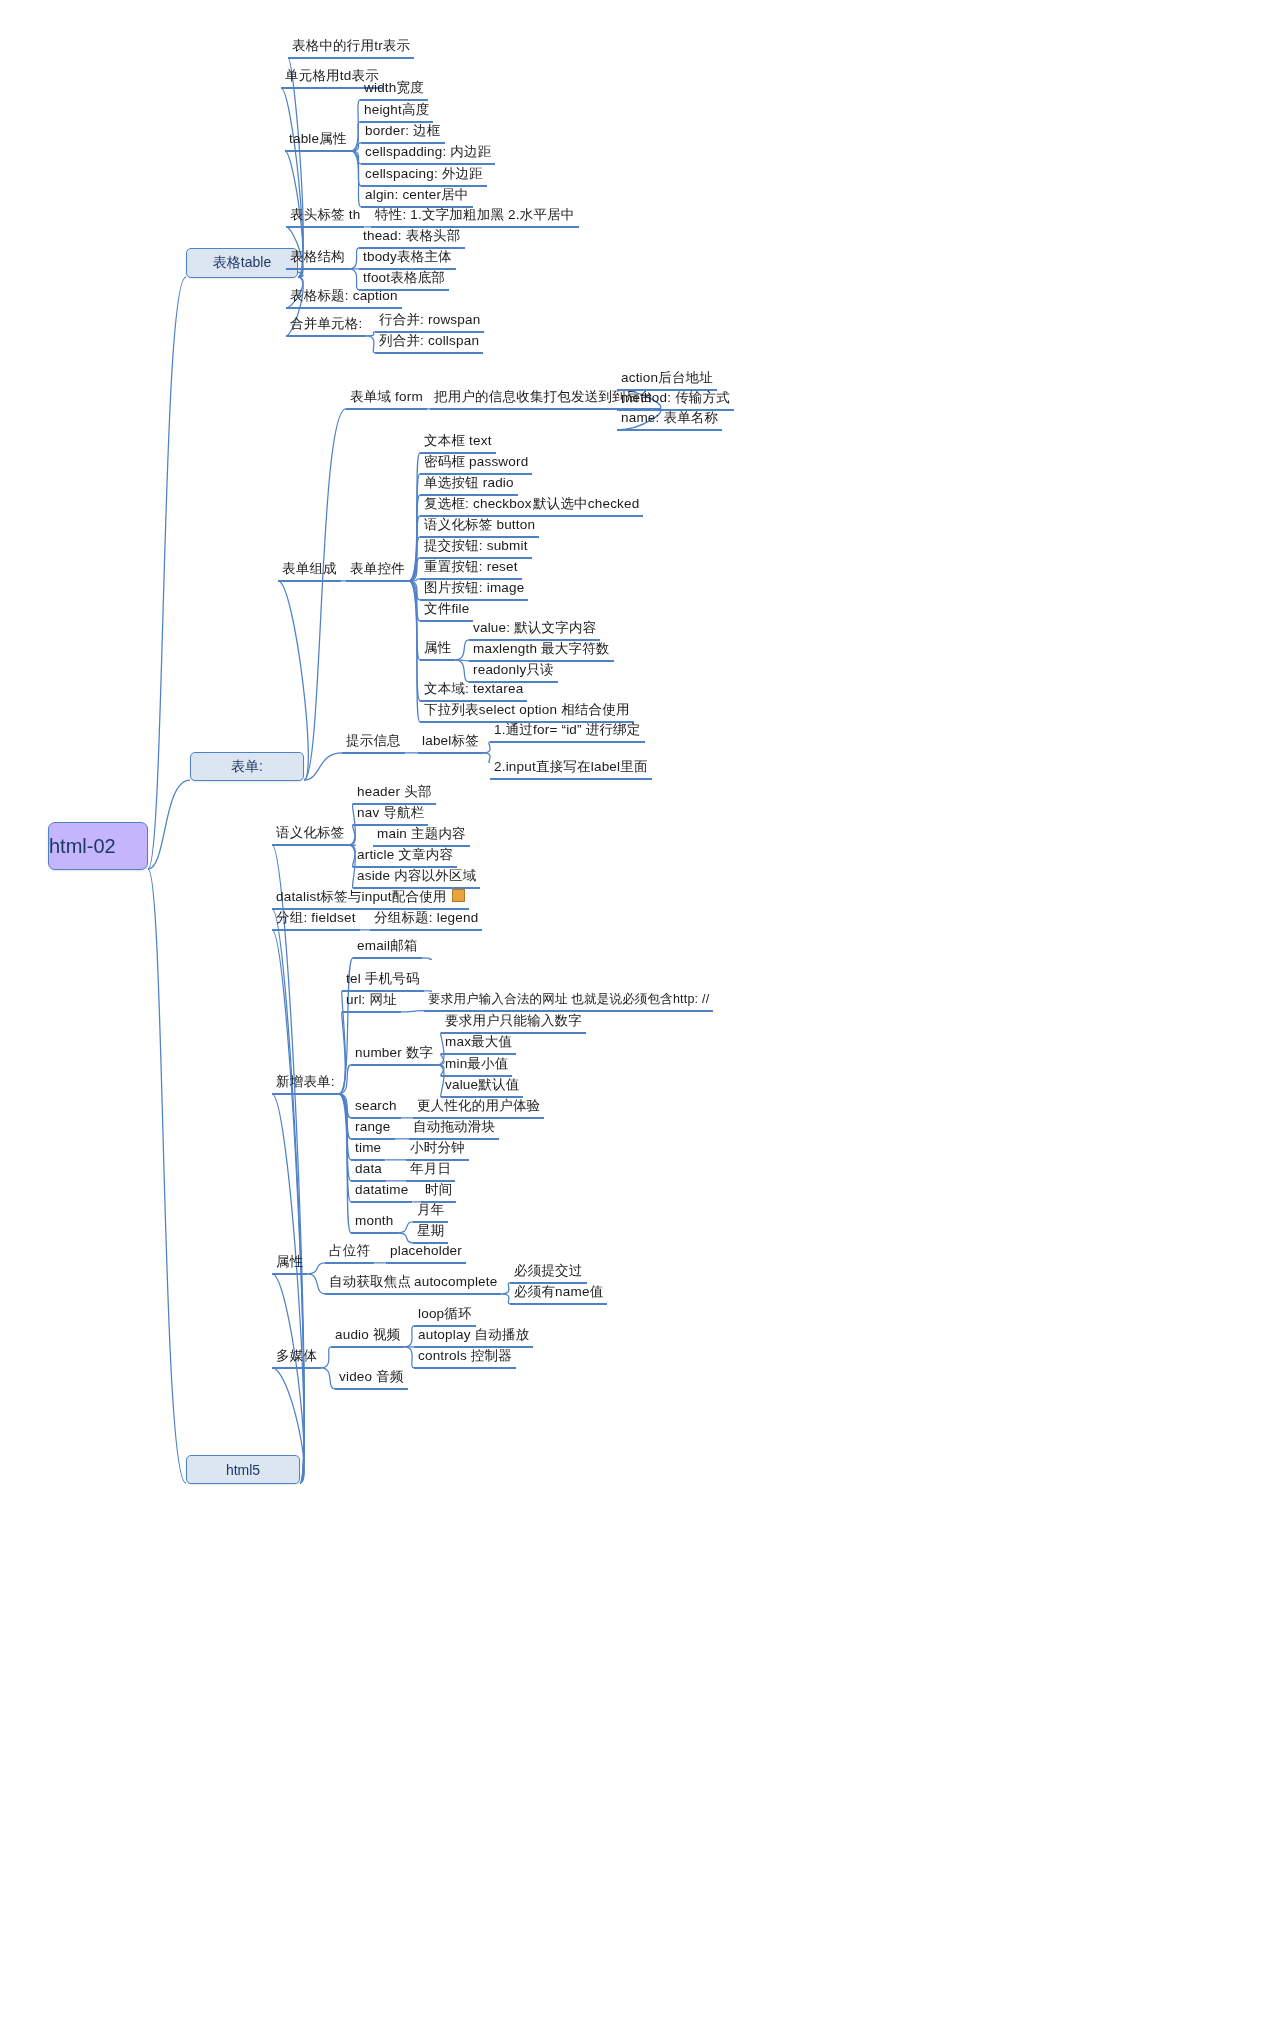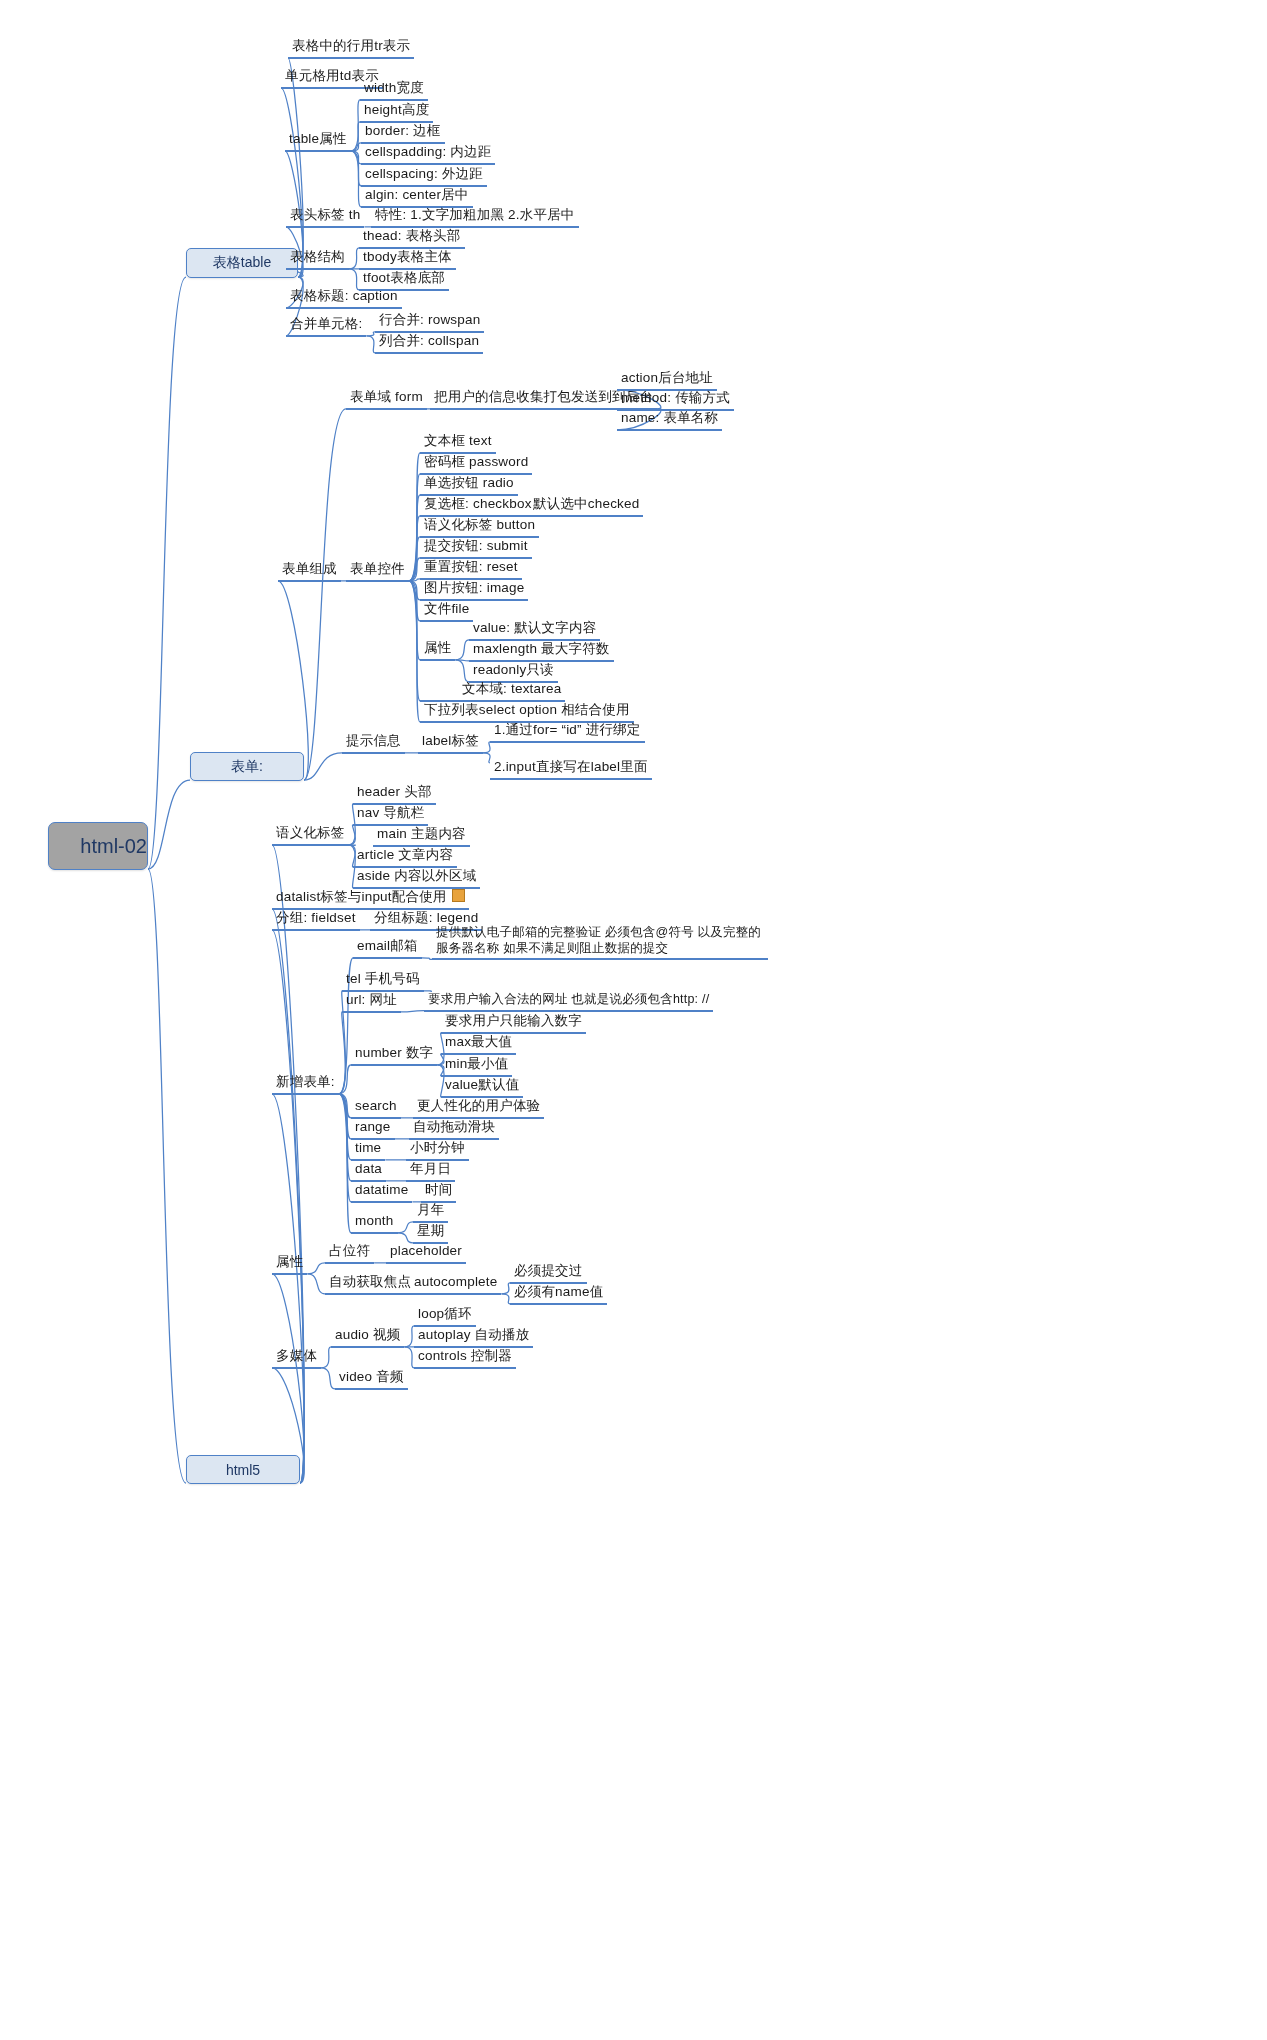--- a/index.html
+++ b/index.html
@@ -8,23 +8,23 @@
   svg#wires{position:absolute;left:0;top:0;width:1267px;height:2040px;pointer-events:none;}
 
   
   .node{position:absolute;white-space:nowrap;color:#1a1a1a;
         font-size:13.5px;line-height:1.25;letter-spacing:.2px;}
   .node .txt{display:block;padding:0 4px 2px 4px;}
   .node.ul{border-bottom:2.6px solid #4f81c7;}
   .node.wrap{white-space:normal;}
 
   
-  .root{position:absolute;background:#a3a3a3;border:1.6px solid #4f81c7;
+  .root{position:absolute;background:#c4b5fd;border:1.6px solid #4f81c7;
         border-radius:7px;color:#1f3864;font-size:20px;
-        display:flex;align-items:center;justify-content:flex-end;
+        display:flex;align-items:center;justify-content:flex-start;
         box-shadow:0 1px 2px rgba(0,0,0,.12);}
   
   .lvl1{position:absolute;background:#dce6f2;border:1.2px solid #4f81c7;
         border-radius:5px;color:#1f3864;font-size:14px;
         display:flex;align-items:center;justify-content:center;
         box-shadow:0 1px 2px rgba(0,0,0,.10);}
   .small{font-size:12.5px;}
   .note-icon{display:inline-block;width:11px;height:11px;background:#e8a33d;
              border:1px solid #b5791f;vertical-align:-1px;margin-left:5px;}
 </style>
@@ -271,21 +271,21 @@
   <div class="node ul" style="left:469px;top:620px;">
     <span class="txt">value: 默认文字内容</span>
     </div>
   <div class="node ul" style="left:469px;top:641px;">
     <span class="txt">maxlength 最大字符数</span>
     </div>
   <div class="node ul" style="left:469px;top:662px;">
     <span class="txt">readonly只读</span>
     </div>
 
-  <div class="node ul" style="left:420px;top:681px;padding-left:38px;">
+  <div class="node ul" style="left:420px;top:681px;">
     <span class="txt">文本域: textarea</span>
     </div>
   <div class="node ul" style="left:420px;top:702px;">
     <span class="txt">下拉列表select  option 相结合使用</span>
     </div>
 
   <div class="node ul" style="left:342px;top:733px;">
     <span class="txt">提示信息</span>
     </div>
   <div class="node ul" style="left:418px;top:733px;">
@@ -328,23 +328,20 @@
     <span class="txt">分组标题:  legend</span>
     </div>
 
   <div class="node ul" style="left:272px;top:1074px;">
     <span class="txt">新增表单:</span>
     </div>
 
   <div class="node ul" style="left:353px;top:938px;">
     <span class="txt">email邮箱</span>
     </div>
-  <div class="node ul wrap" style="left:432px;top:925px;width:336px;">
-    <span class="txt small">提供默认电子邮箱的完整验证 必须包含@符号 以及完整的 服务器名称 如果不满足则阻止数据的提交</span>
-    </div>
 
   <div class="node ul" style="left:342px;top:971px;">
     <span class="txt">tel 手机号码</span>
     </div>
 
   <div class="node ul" style="left:342px;top:992px;">
     <span class="txt">url: 网址</span>
     </div>
   <div class="node ul" style="left:424px;top:992px;">
     <span class="txt small">要求用户输入合法的网址 也就是说必须包含http: //</span>

